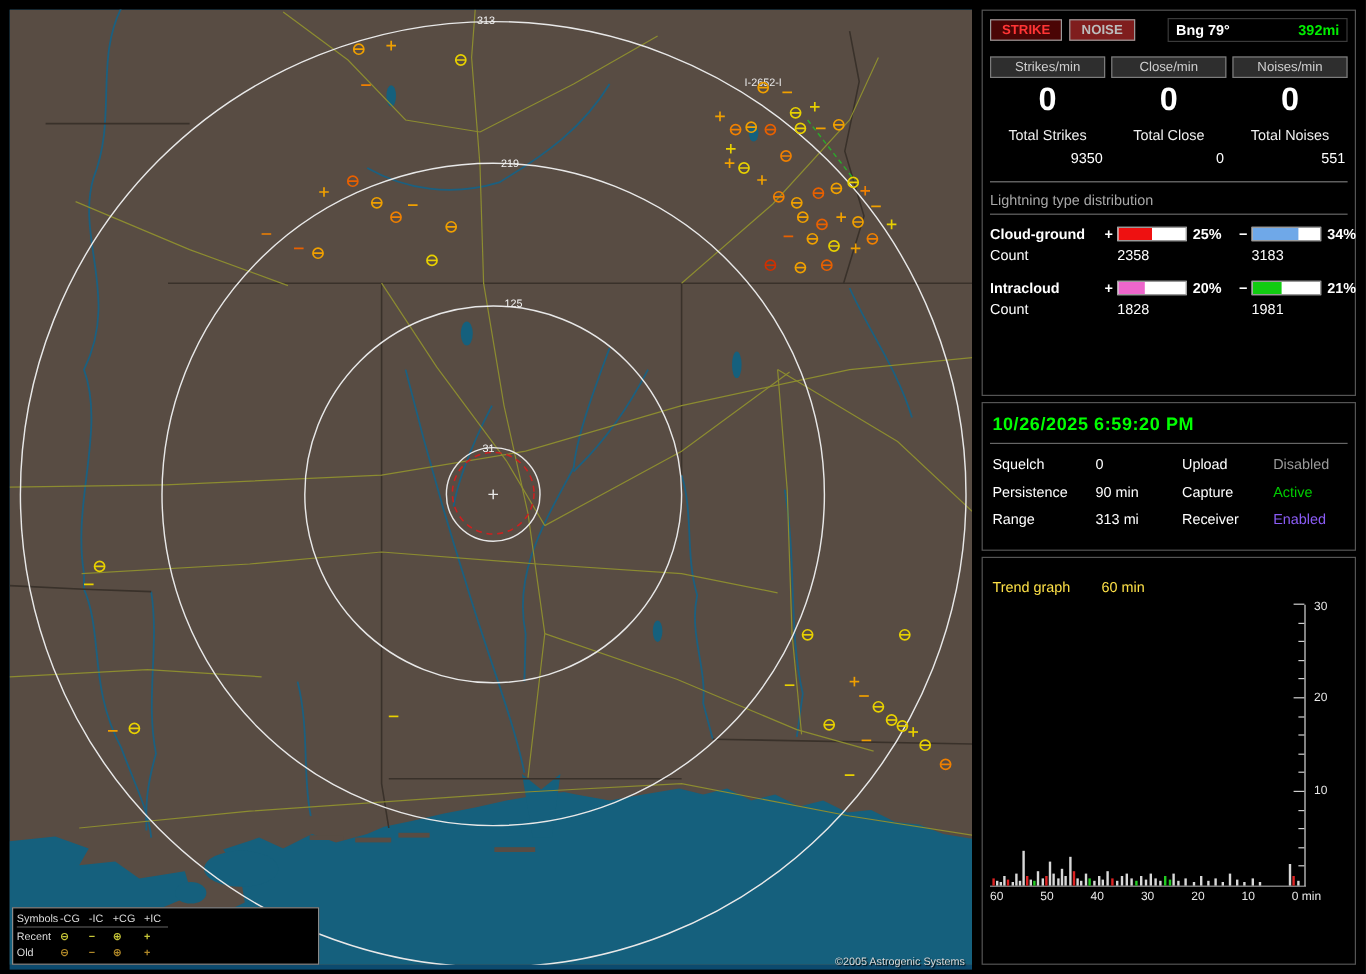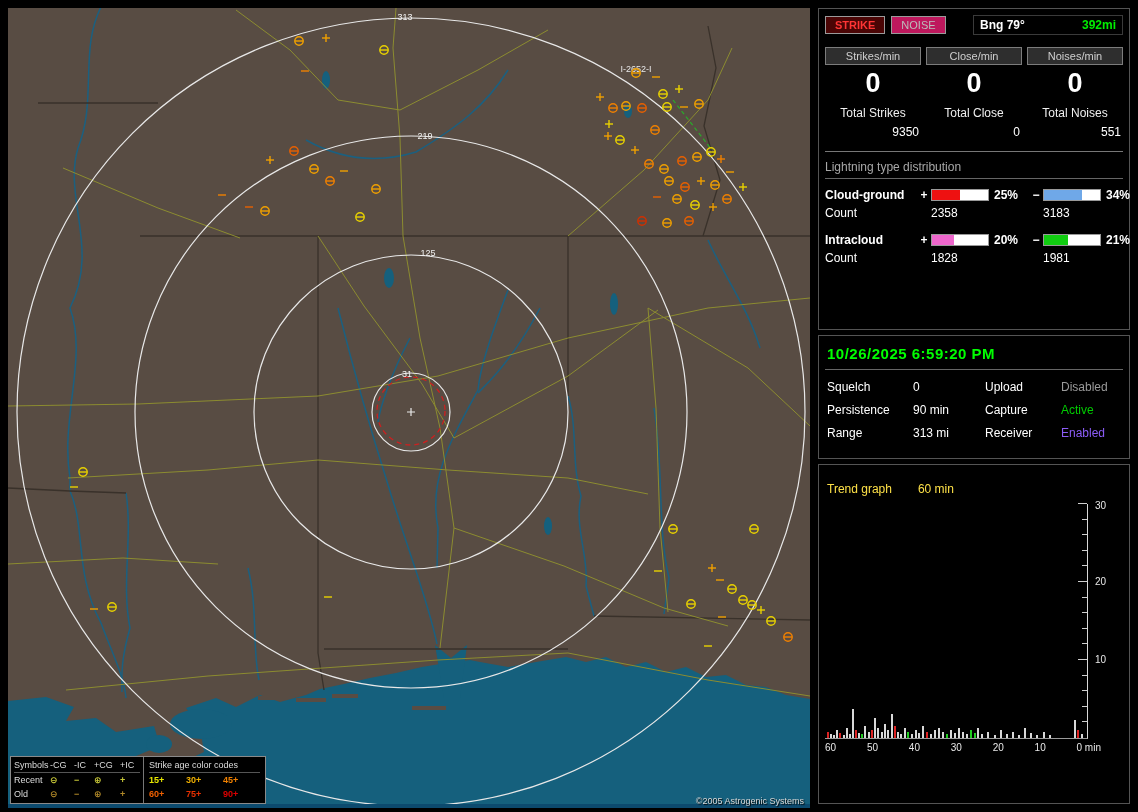--- a/index.html
+++ b/index.html
@@ -27,21 +27,21 @@
   #panel{position:absolute;left:818px;top:8px;width:312px;height:796px;
          display:flex;flex-direction:column;gap:5px;}
   .pbox{border:1px solid #545454;background:#000;padding:6px;box-sizing:border-box;}
   #box1{height:322px;}
   #box2{height:124px;}
   #box3{flex:1;}
 
   .tabrow{display:flex;gap:6px;align-items:center;}
   .btn{font-family:inherit;font-size:11px;cursor:pointer;}
   .strike-btn{background:#4a0505;color:#ff3535;border:1px solid #9a9a9a;font-weight:bold;padding:2px 9px;}
-  .noise-btn{background:#be185d;color:#bcbcbc;border:1px solid #9a9a9a;font-weight:normal;padding:2px 9px;}
+  .noise-btn{background:#7f1d1d;color:#bcbcbc;border:1px solid #9a9a9a;font-weight:bold;padding:2px 9px;}
   .bng{margin-left:auto;background:#000;border:1px solid #3a3a3a;width:136px;display:flex;
        justify-content:space-between;padding:2px 6px;font-weight:bold;font-size:12px;}
   .bng .grn{color:#00ee00;}
 
   .colrow{display:flex;justify-content:space-between;margin-top:12px;}
   .statcol{width:96px;display:flex;flex-direction:column;}
   .ratebtn{background:#2e2e2e;color:#cfcfcf;border:1px solid #7c7c7c;padding:2px 0;width:100%;}
   .bigzero{font-size:27px;font-weight:bold;color:#fff;text-align:center;margin:3px 0 7px;}
   .tlabel{font-size:12px;color:#f0f0f0;text-align:center;}
   .tval{font-size:12px;color:#fff;text-align:right;margin-top:5px;padding-right:2px;}
@@ -448,33 +448,20 @@
         <span class="lg" style="color: rgb(200, 200, 56);">−</span>
         <span class="lg" style="color: rgb(200, 200, 56);">⊕</span>
         <span class="lg" style="color: rgb(200, 200, 56);">+</span>
       </div>
       <div class="lrow">
         <span>Old</span>
         <span class="lg" style="color: rgb(176, 136, 40);">⊖</span>
         <span class="lg" style="color: rgb(176, 136, 40);">−</span>
         <span class="lg" style="color: rgb(176, 136, 40);">⊕</span>
         <span class="lg" style="color: rgb(176, 136, 40);">+</span>
-      </div>
-    </div>
-    <div class="lright">
-      <div class="lahead">Strike age color codes</div>
-      <div class="larow">
-        <span class="lg" style="color: rgb(232, 232, 0);">15+</span>
-        <span class="lg" style="color: rgb(240, 176, 0);">30+</span>
-        <span class="lg" style="color: rgb(240, 128, 0);">45+</span>
-      </div>
-      <div class="larow">
-        <span class="lg" style="color: rgb(240, 96, 0);">60+</span>
-        <span class="lg" style="color: rgb(232, 48, 0);">75+</span>
-        <span class="lg" style="color: rgb(221, 0, 0);">90+</span>
       </div>
     </div>
   </div>
 
   <div id="copyright">©2005 Astrogenic Systems</div>
 </div>
 
 <div id="panel">
 
   <div class="pbox" id="box1">

